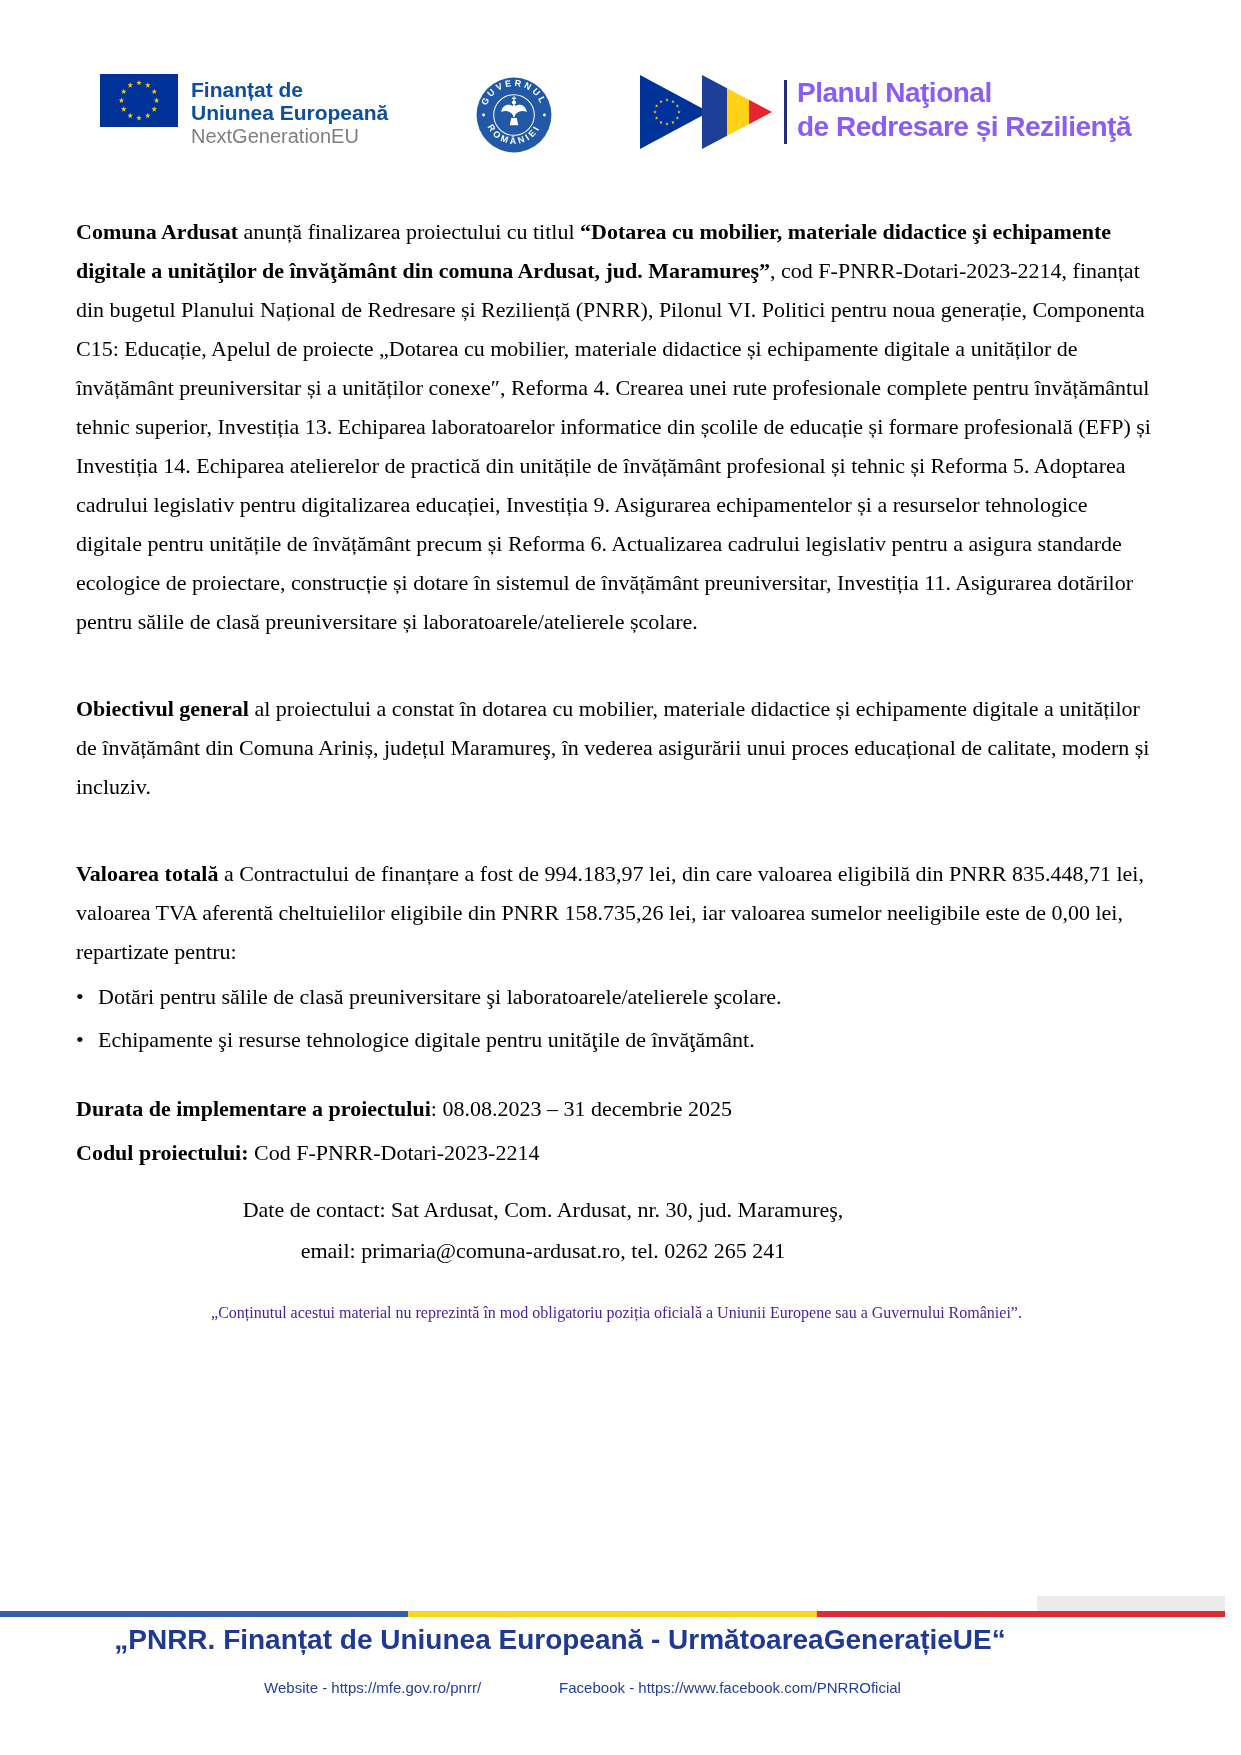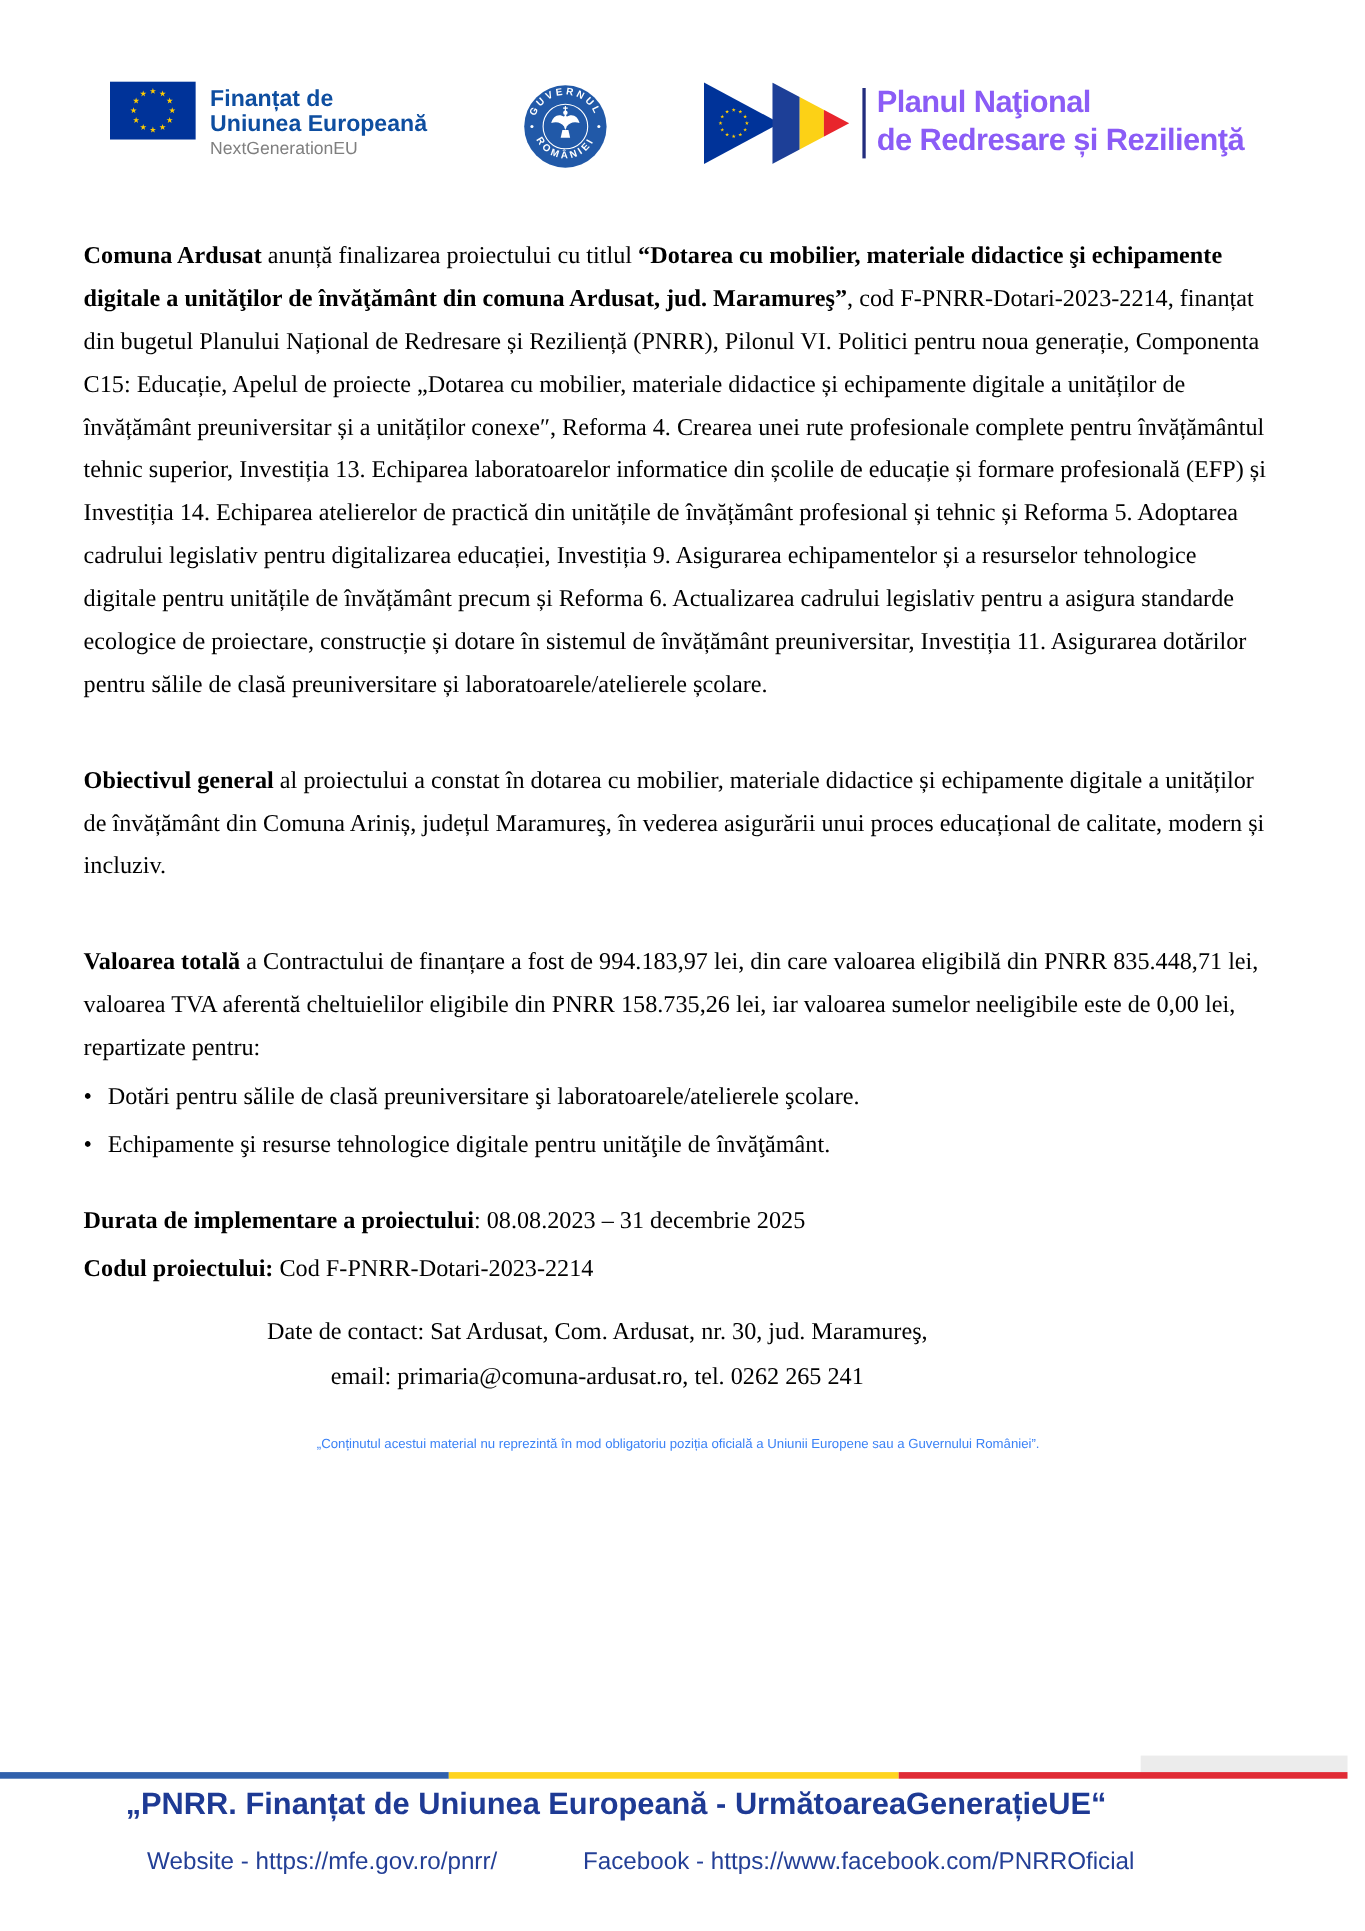--- a/index.html
+++ b/index.html
@@ -12,21 +12,21 @@
   
   .logos {
     display:flex; justify-content:space-between; align-items:flex-start;
     padding:74px 110px 0 100px;
   }
   .eu-logo { display:flex; gap:13px; }
   .eu-logo-text { font-family:"Liberation Sans", sans-serif; padding-top:4px; }
   .eu-logo-text .l1, .eu-logo-text .l2 {
     font-weight:bold; color:#0e4ea0; font-size:21px; line-height:23px;
   }
-  .eu-logo-text .l3 { color:#7f7f7f; font-size:16px; line-height:24px; }
+  .eu-logo-text .l3 { color:#7f7f7f; font-size:20px; line-height:24px; }
 
   .pnrr-logo { display:flex; align-items:flex-start; }
   .pnrr-divider { width:3px; height:64px; background:#232d7e; margin:6px 10px 0 12px; }
   .pnrr-text {
     font-family:"Liberation Sans", sans-serif; font-weight:bold;
     color:#8b5cf6; font-size:28px; line-height:34px; padding-top:2px;
     letter-spacing:-0.5px;
   }
 
   
@@ -42,39 +42,39 @@
   .p-first { margin-top:58px !important; }
   .p-gap { margin-top:48px !important; }
   .bullets { margin-top:4px; }
   .bullet-row { line-height:43px; }
   .bullet-marker { display:inline-block; width:22px; }
   .contract-block { margin-top:26px; }
   .contract-row { line-height:44px; }
   .contact-block { margin-top:14px; line-height:41px; font-size:22px; }
   .disclaimer {
     margin-top:22px; text-align:center;
-    font-family:Liberation Sans, sans-serif; font-size:12px; color:#3b82f6;
+    font-family:Liberation Serif, serif; font-size:16px; color:#4c1d95;
   }
 
   
   .footer { position:absolute; left:0; right:16px; top:1596px; }
   .gray-box { margin-left:auto; width:188px; height:15px; background:#ececec; }
   .stripe { display:flex; height:6px; }
   .stripe-blue { flex:1; background:#3161ac; }
   .stripe-yellow { flex:1; background:#ffd41f; }
   .stripe-red { flex:1; background:#e02b35; }
   .slogan {
     margin-top:7px; width:1120px; text-align:center;
     font-family:"Liberation Sans", sans-serif; font-weight:bold;
     font-size:28px; color:#1e3a94;
   }
   .links {
     margin-top:23px; display:flex; justify-content:center; gap:78px;
     padding-right:60px;
-    font-family:"Liberation Sans", sans-serif; font-size:22px; color:#233f96;
+    font-family:"Liberation Sans", sans-serif; font-size:15px; color:#233f96;
   }
 </style>
 </head>
 <body>
 
 <div class="page">
 
   <div class="logos">
 
     <div class="eu-logo">

